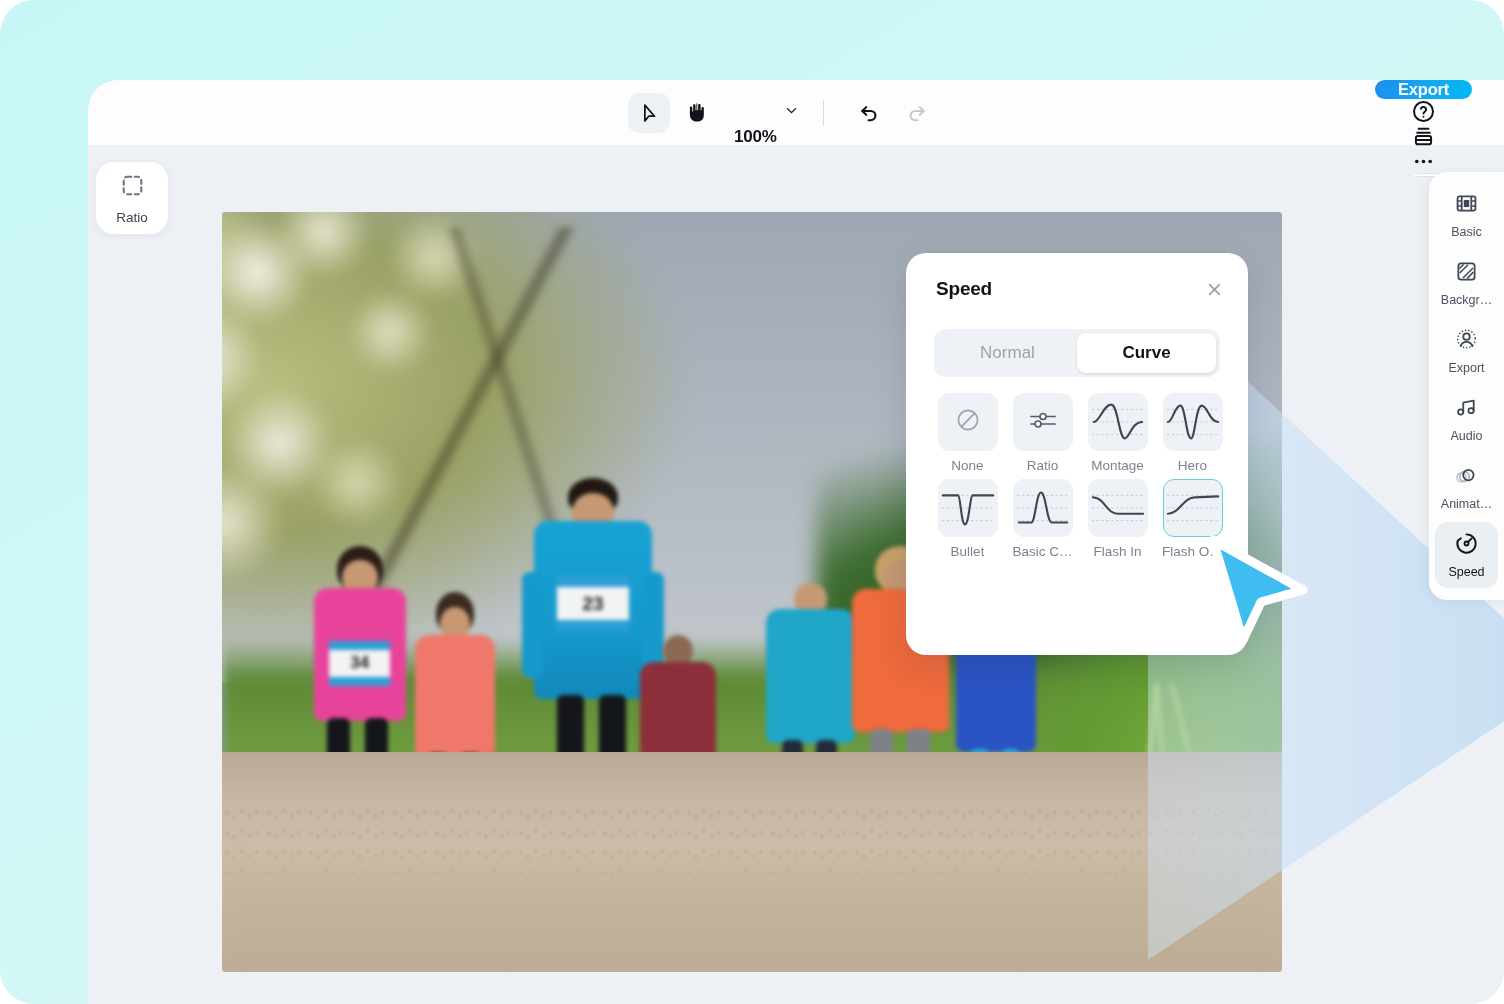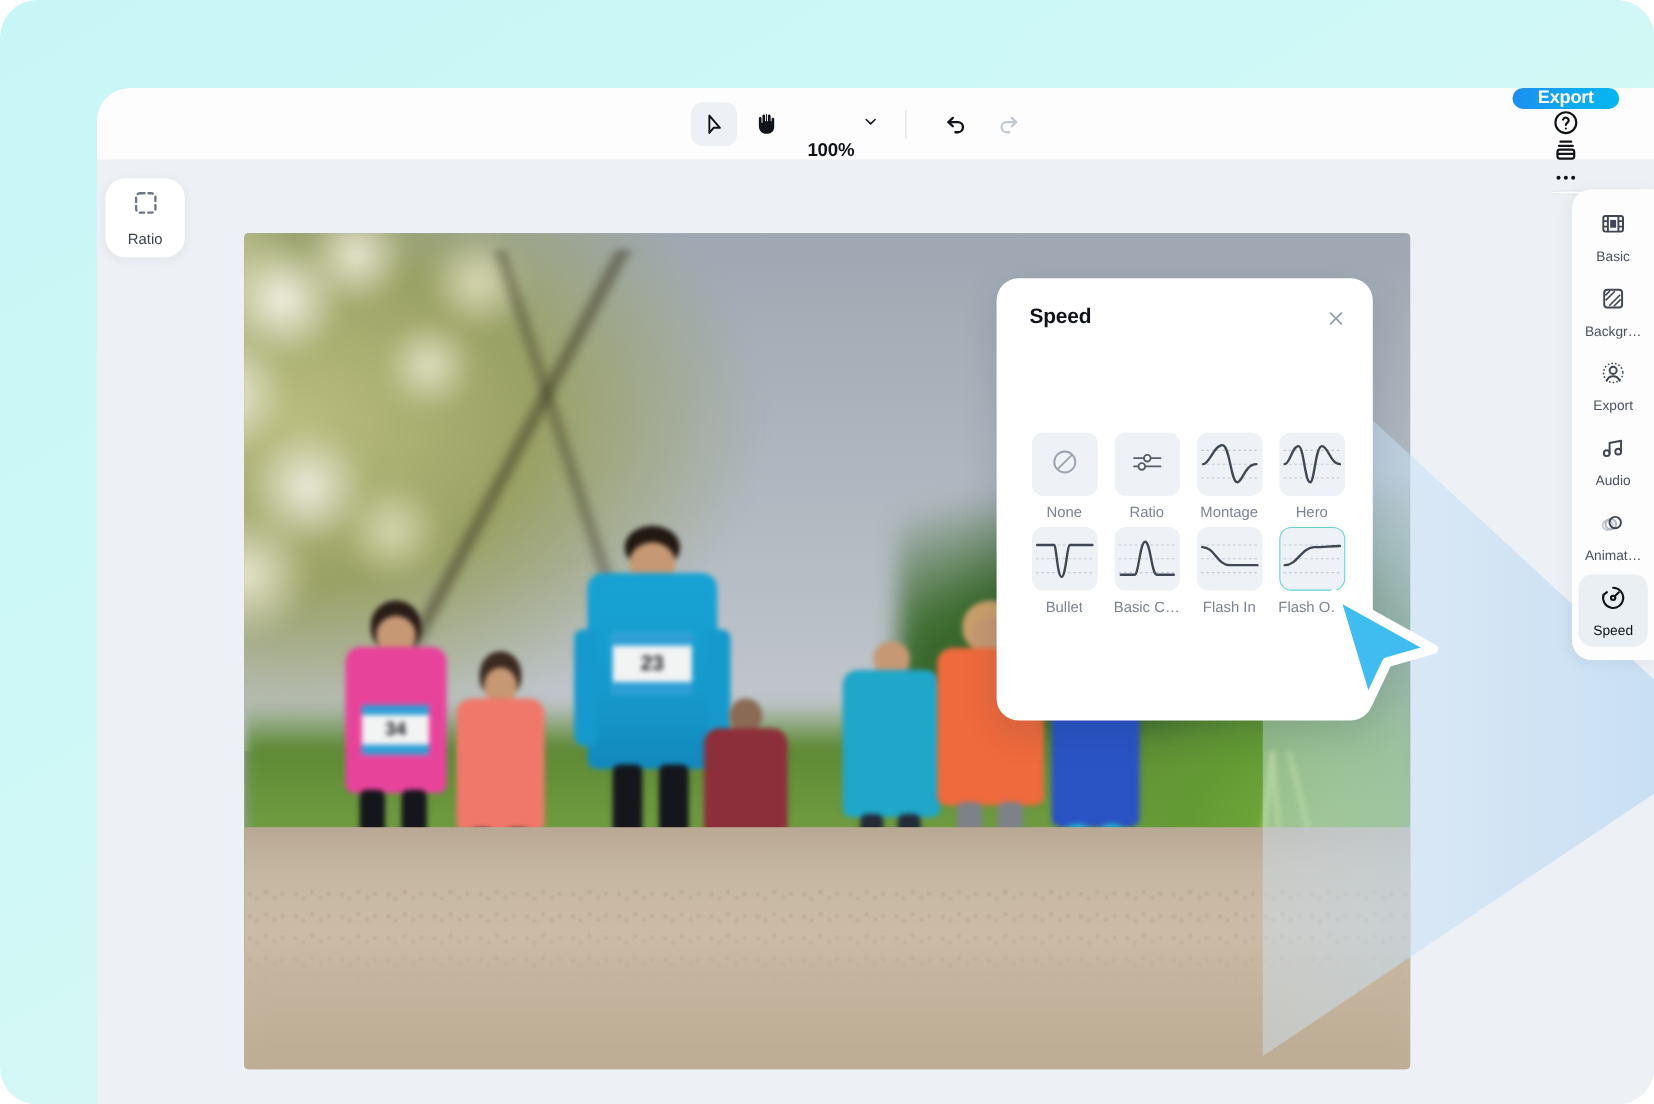--- a/index.html
+++ b/index.html
@@ -556,20 +556,24 @@
     <div id="speed-panel">
       <div class="panel-head">
         <span class="panel-title">Speed</span>
         <span id="panel-close">
           <svg width="21" height="21" viewBox="0 0 24 24" fill="none" stroke="#97a0ad" stroke-width="1.9" stroke-linecap="round">
             <path d="M6.4 6.4 17.6 17.6M17.6 6.4 6.4 17.6"></path>
           </svg>
         </span>
       </div>
 
+      <div class="seg-control">
+        <div class="seg-item">Normal</div>
+        <div class="seg-item selected">Curve</div>
+      </div>
 
       <div class="preset-grid">
 
         <div class="preset">
           <div class="preset-box">
             <span>
               <svg width="28" height="28" viewBox="0 0 24 24" fill="none" stroke="#9aa3af" stroke-width="1.5">
                 <circle cx="12" cy="12" r="8.2"></circle>
                 <path d="M6.2 17.8 17.8 6.2"></path>
               </svg>

